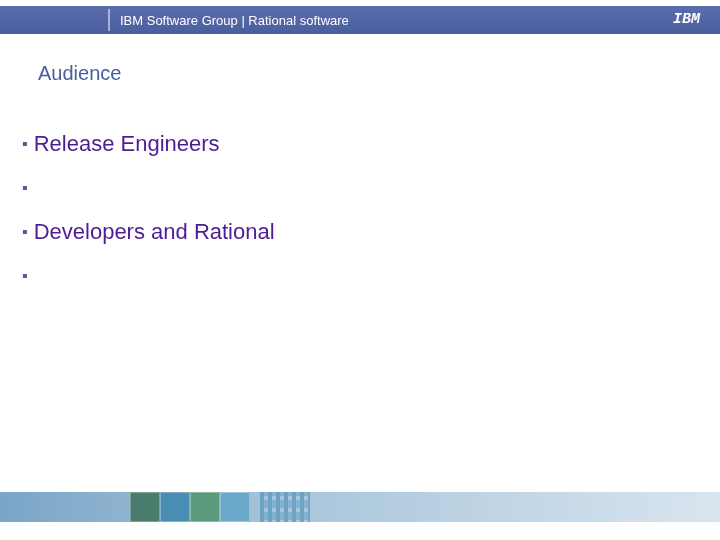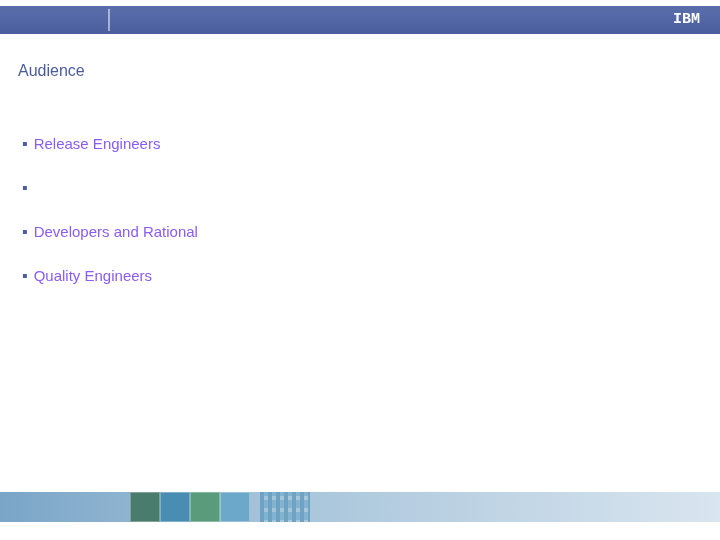--- a/index.html
+++ b/index.html
@@ -42,48 +42,49 @@
     }
     .ibm-logo {
       position: absolute;
       right: 20px;
       top: 5px;
       color: #fff;
       font-weight: bold;
       font-size: 15px;
       letter-spacing: 0px;
       font-family: "Courier New", monospace;
+      font-style: italic;
     }
     .slide-title {
       position: absolute;
       top: 62px;
-      left: 18px;
-      font-size: 16px;
+      left: 38px;
+      font-size: 20px;
       color: #4a5d9e;
       font-weight: normal;
     }
     .content {
       position: absolute;
       top: 130px;
       left: 22px;
     }
     .bullet-item {
       display: flex;
       align-items: flex-start;
       margin-bottom: 16px;
     }
     .bullet-marker {
       color: #4a5d9e;
       font-size: 16px;
       margin-right: 6px;
       line-height: 28px;
     }
     .bullet-text {
-      color: #8b5cf6;
-      font-size: 15px;
+      color: #4c1d95;
+      font-size: 22px;
       line-height: 28px;
     }
     .footer-bar {
       position: absolute;
       bottom: 18px;
       left: 0;
       width: 100%;
       height: 30px;
       background: linear-gradient(to right, #7aa5c7 0%, #a8c5db 40%, #d9e5ef 100%);
     }
@@ -114,40 +115,40 @@
         linear-gradient(0deg, #6ba8c9 33%, transparent 33%, transparent 66%, #6ba8c9 66%);
       background-size: 16px 16px, 16px 12px;
       opacity: 0.6;
     }
   </style>
 </head>
 <body>
 
 <div class="header-bar">
   <div class="header-divider"></div>
+  <span class="header-text">IBM Software Group | Rational software</span>
   <span class="ibm-logo">IBM</span>
 </div>
 
 <div class="slide-title">Audience</div>
 
 <div class="content">
   <div class="bullet-item">
     <span class="bullet-marker">▪</span>
     <span class="bullet-text">Release Engineers</span>
   </div>
   <div class="bullet-item">
     <span class="bullet-marker">▪</span>
   </div>
   <div class="bullet-item">
     <span class="bullet-marker">▪</span>
     <span class="bullet-text">Developers and Rational</span>
   </div>
   <div class="bullet-item">
     <span class="bullet-marker">▪</span>
-    <span class="bullet-text">Quality Engineers</span>
   </div>
 </div>
 
 <div class="footer-bar"></div>
 <div class="footer-segment">
   <div class="seg seg1"></div>
   <div class="seg seg2"></div>
   <div class="seg seg3"></div>
   <div class="seg seg4"></div>
 </div>

